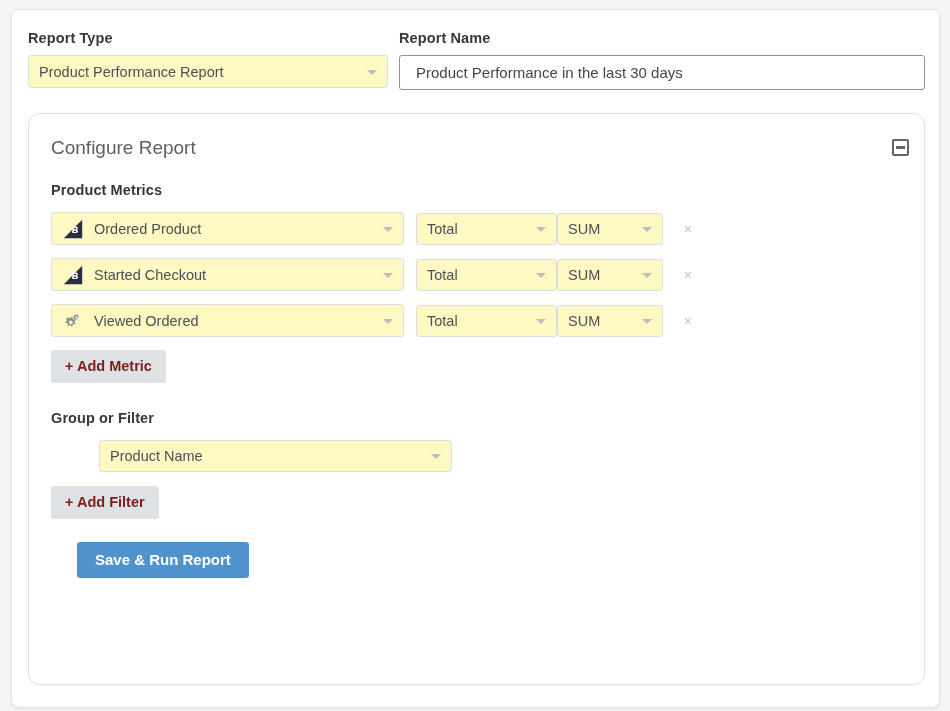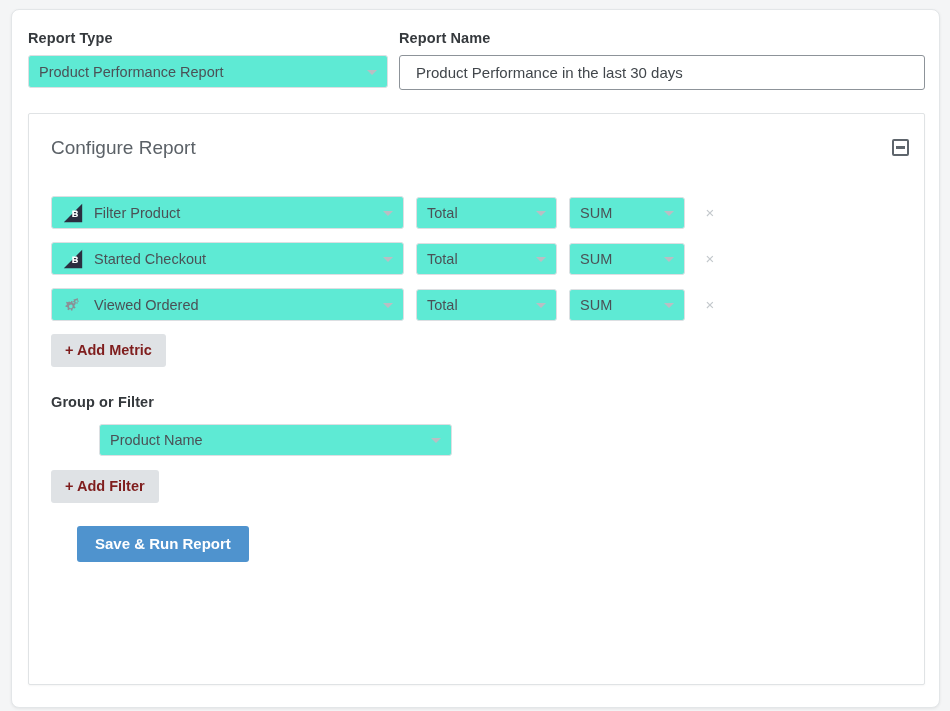--- a/index.html
+++ b/index.html
@@ -42,21 +42,21 @@
     color: #35393d;
     letter-spacing: .1px;
     margin-bottom: 9px;
     display: block;
   }
 
   
   .select {
     position: relative;
     height: 32px;
-    background: #5eead4;
+    background: #fef9c3;
     border: 1px solid #dcdfe2;
     border-radius: 3px;
     display: flex;
     align-items: center;
     padding: 0 28px 0 10px;
     font-size: 14.5px;
     color: #4b5156;
     white-space: nowrap;
     overflow: hidden;
     cursor: pointer;
@@ -90,21 +90,21 @@
 
   
   .inner-card {
     position: absolute;
     left: 16px;
     top: 103px;
     width: 897px;
     height: 572px;
     background: #ffffff;
     border: 1px solid #e0e3e5;
-    border-radius: 2px;
+    border-radius: 12px;
     box-shadow: 0 1px 2px rgba(0,0,0,0.04);
   }
 
   .inner-title {
     position: absolute;
     left: 22px;
     top: 23px;
     font-size: 19px;
     color: #5b6167;
     font-weight: normal;
@@ -156,21 +156,21 @@
   .metric-select .ico {
     width: 22px;
     height: 22px;
     margin-right: 10px;
     flex: 0 0 22px;
     display: block;
   }
   .metric-select .mlabel { font-size: 14.5px; color: #4b5156; }
 
   .agg-select   { width: 141px; margin-left: 12px; }
-  .func-select  { width: 116px; margin-left: 12px; }
+  .func-select  { width: 106px; }
 
   .remove-x {
     margin-left: 17px;
     width: 16px;
     height: 16px;
     color: #c3c8cc;
     font-size: 15px;
     line-height: 16px;
     text-align: center;
     cursor: pointer;
@@ -237,30 +237,31 @@
   </div>
 
   <div class="inner-card">
 
     <div class="inner-title">Configure Report</div>
     <div class="collapse-btn"></div>
 
     <div class="body">
 
       
+      <div class="section-label">Product Metrics</div>
 
       <div class="metric-rows">
 
         <div class="metric-row">
           <div class="select metric-select">
             <svg class="ico" viewBox="0 0 24 24">
               <polygon points="2,22 22,2 22,22" fill="#2b2e40"></polygon>
               <path d="M11.2 9.4h4.0c1.25 0 2.05 0.72 2.05 1.72 0 0.82-0.5 1.38-1.06 1.55v0.05c0.68 0.14 1.24 0.82 1.24 1.7 0 1.14-0.8 1.9-2.1 1.9h-4.13zM13.0 11.0v1.35h1.75c0.52 0 0.86-0.27 0.86-0.68 0-0.4-0.34-0.67-0.86-0.67zM13.0 13.78v1.5h1.86c0.58 0 0.93-0.3 0.93-0.75 0-0.44-0.35-0.75-0.93-0.75z" fill="#ffffff"></path>
             </svg>
-            <span class="mlabel">Filter Product</span>
+            <span class="mlabel">Ordered Product</span>
             <span class="caret"></span>
           </div>
           <div class="select agg-select">
             <span>Total</span>
             <span class="caret"></span>
           </div>
           <div class="select func-select">
             <span>SUM</span>
             <span class="caret"></span>
           </div>

